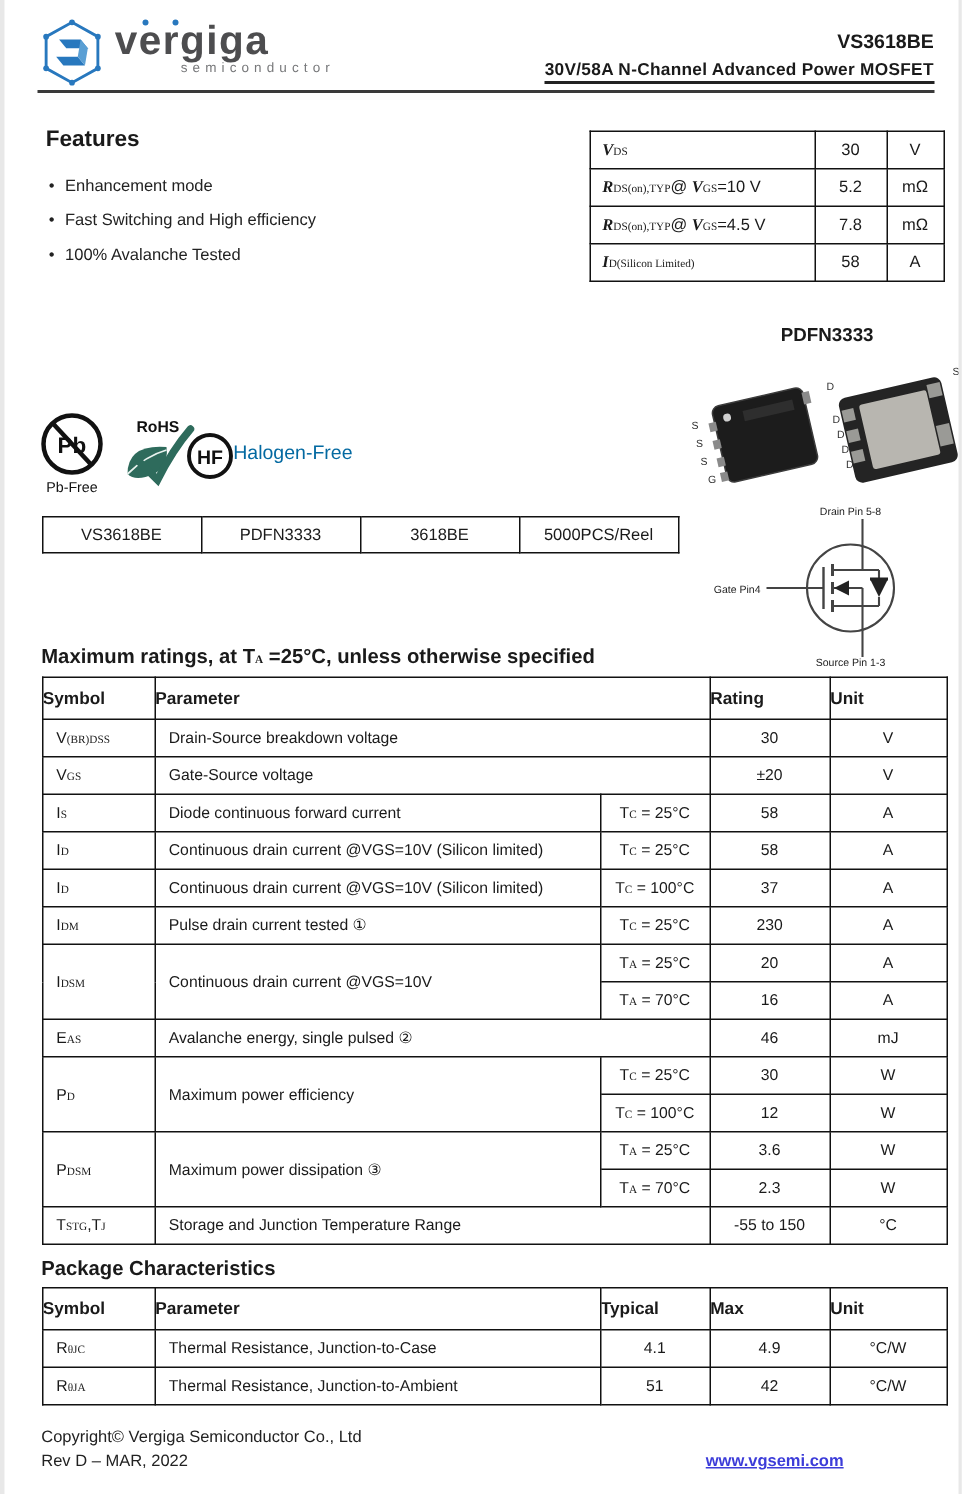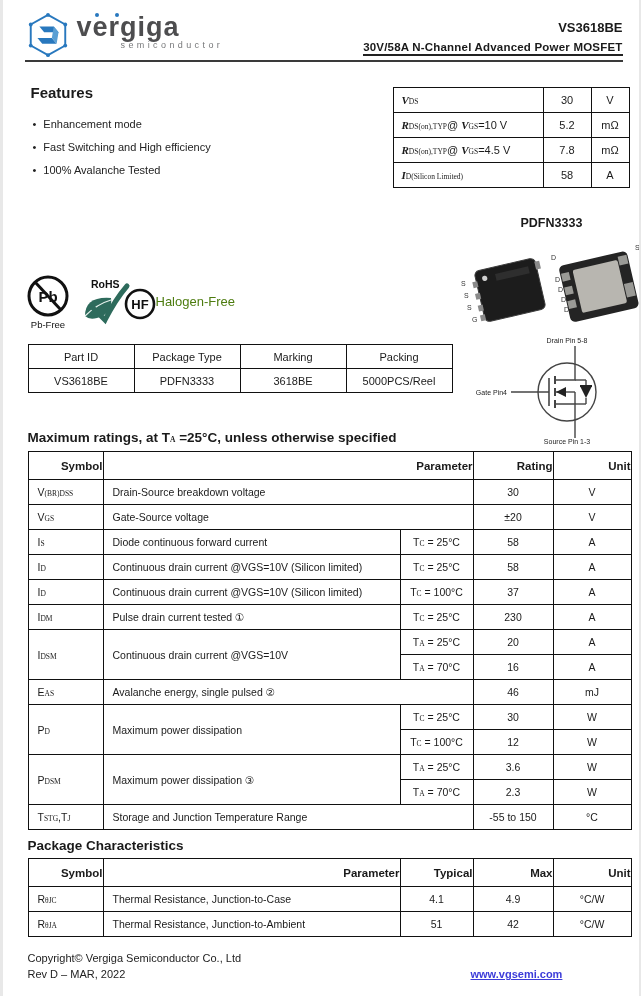--- a/index.html
+++ b/index.html
@@ -20,21 +20,21 @@
 
   
   .features-title { position:absolute; left:28px; top:84px; font-size:15px; font-weight:bold; }
   .features-list { position:absolute; left:30px; top:118px; list-style:none; }
   .features-list li { font-size:11px; margin-bottom:11px; color:#222; }
   .features-list li::before { content:"•"; margin-right:7px; }
 
   
   table { border-collapse:collapse; table-layout:fixed; }
   td,th { border:1.4px solid #111; font-size:10.5px; color:#1a1a1a; overflow:hidden; white-space:nowrap; }
-  th { font-size:11.5px; font-weight:bold; text-align:right; }
+  th { font-size:11.5px; font-weight:bold; text-align:left; }
   .sub { font-size:7.5px; letter-spacing:0;font-family:Liberation Serif, serif; }
   .ital { font-style:italic; font-weight:bold; font-family:"Liberation Serif","DejaVu Serif",serif; }
 
   
   .keyspecs { position:absolute; left:390px; top:87px; width:236px; }
   .keyspecs td { height:25px; }
   .keyspecs td.lbl { padding-left:8px; text-align:left; font-size:11px; }
   .keyspecs td.val, .keyspecs td.unit { text-align:center; font-size:11px; }
 
   
@@ -45,21 +45,21 @@
   .section-title { position:absolute; left:25px; font-size:13.5px; font-weight:bold; }
   .bigtbl { position:absolute; left:25px; width:603px; }
   .bigtbl th { height:28px; }
   .bigtbl td { height:25px; }
   .bigtbl td.sym { padding-left:9px; text-align:left; }
   .bigtbl td.par { padding-left:9px; text-align:left;margin-left:16px; }
   .bigtbl td.cond, .bigtbl td.rate, .bigtbl td.un, .bigtbl td.ctr { text-align:center; }
 
   
   .badges { position:absolute; left:20px; top:272px; width:240px; height:62px; }
-  .hf-label { position:absolute; left:133px; top:22px; font-size:13px; color:#4d7c0f; }
+  .hf-label { position:absolute; left:133px; top:22px; font-size:13px; color:#0369a1; }
 
   
   .pkg-name { position:absolute; left:518px; top:216px; font-size:12.5px; font-weight:bold; }
   .pkg-svg { position:absolute; left:452px; top:238px; }
   .symbol-svg { position:absolute; left:468px; top:334px; }
 
   
   .foot-copy { position:absolute; left:25px; top:952px; font-size:11px; color:#222; }
   .foot-rev  { position:absolute; left:25px; top:968px; font-size:11px; color:#222; }
   .foot-link { position:absolute; left:468px; top:968px; font-size:11px; font-weight:bold; color:#3c3cd9; text-decoration:underline; cursor:pointer; }
@@ -228,26 +228,20 @@
   </svg>
 
   <table class="parttbl">
     <colgroup>
         <col style="width:106px">
         <col style="width:106px">
         <col style="width:106px">
         <col style="width:106px">
       </colgroup>
     <tbody>
-        <tr>
-      <td>Part ID</td>
-      <td>Package Type</td>
-      <td>Marking</td>
-      <td>Packing</td>
-    </tr>
     <tr>
       <td>VS3618BE</td>
       <td>PDFN3333</td>
       <td>3618BE</td>
       <td>5000PCS/Reel</td>
     </tr>
   </tbody>
     </table>
 
   <div class="section-title" style="top:430px;"><span>Maximum ratings, at T</span><span class="sub">A</span><span> =25°C, unless otherwise specified</span></div>
@@ -320,21 +314,21 @@
       <td class="un">A</td>
     </tr>
     <tr>
       <td class="sym"><span>E</span><span class="sub">AS</span></td>
       <td class="par" colspan="2">Avalanche energy, single pulsed ②</td>
       <td class="rate">46</td>
       <td class="un">mJ</td>
     </tr>
     <tr>
       <td class="sym" rowspan="2"><span>P</span><span class="sub">D</span></td>
-      <td class="par" rowspan="2">Maximum power dissipation</td>
+      <td class="par" rowspan="2">Maximum power efficiency</td>
       <td class="cond"><span>T</span><span class="sub">C</span><span> = 25°C</span></td>
       <td class="rate">30</td>
       <td class="un">W</td>
     </tr>
     <tr>
       <td class="cond"><span>T</span><span class="sub">C</span><span> = 100°C</span></td>
       <td class="rate">12</td>
       <td class="un">W</td>
     </tr>
     <tr>

